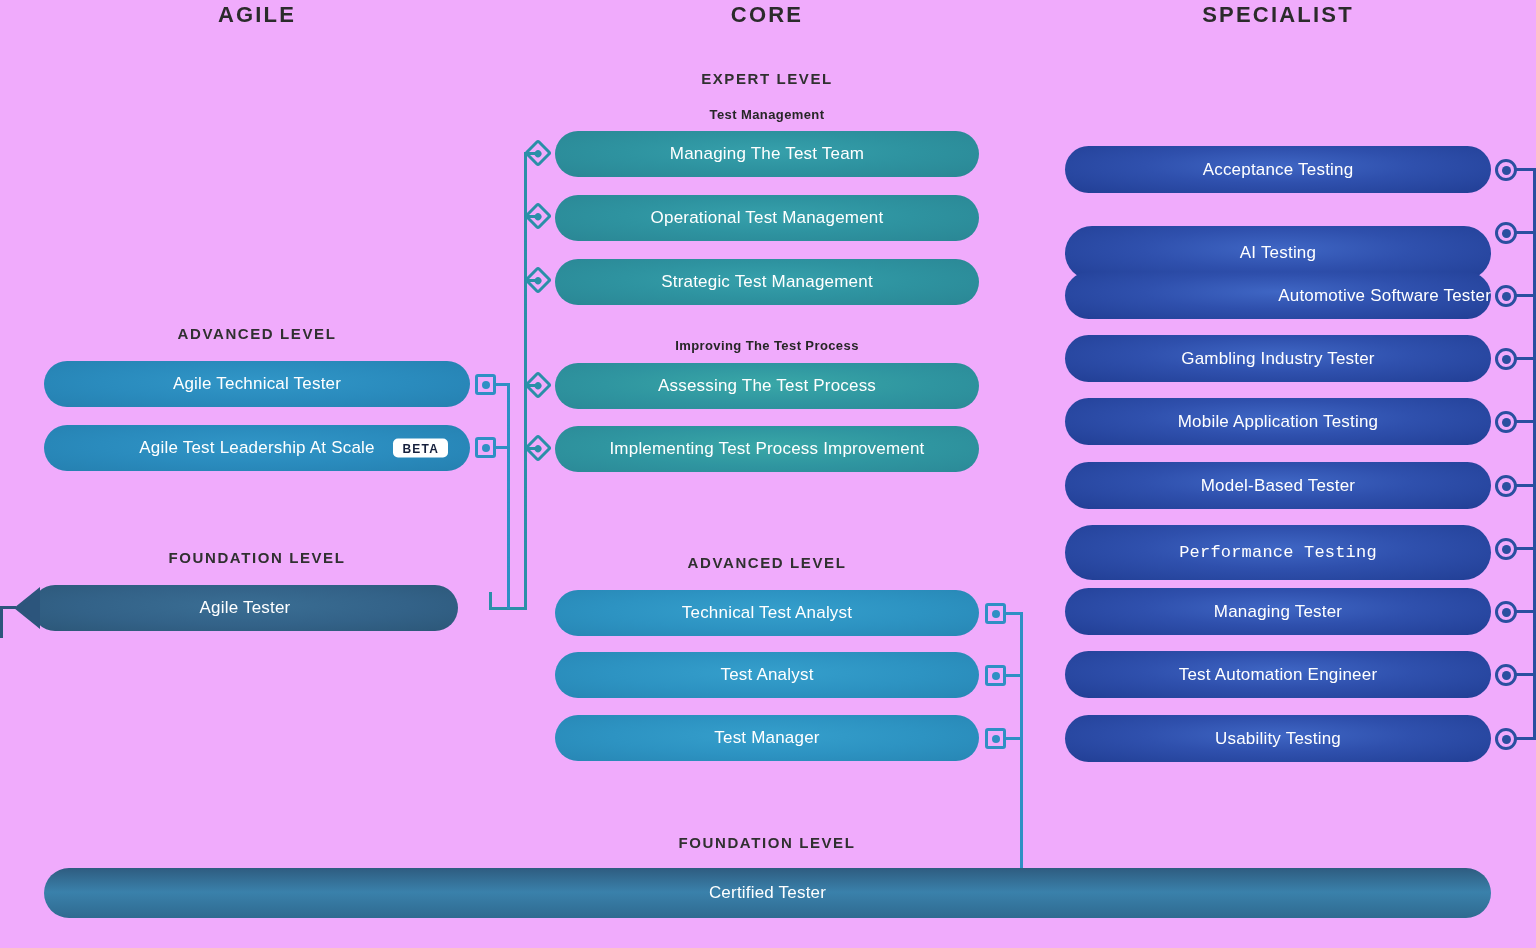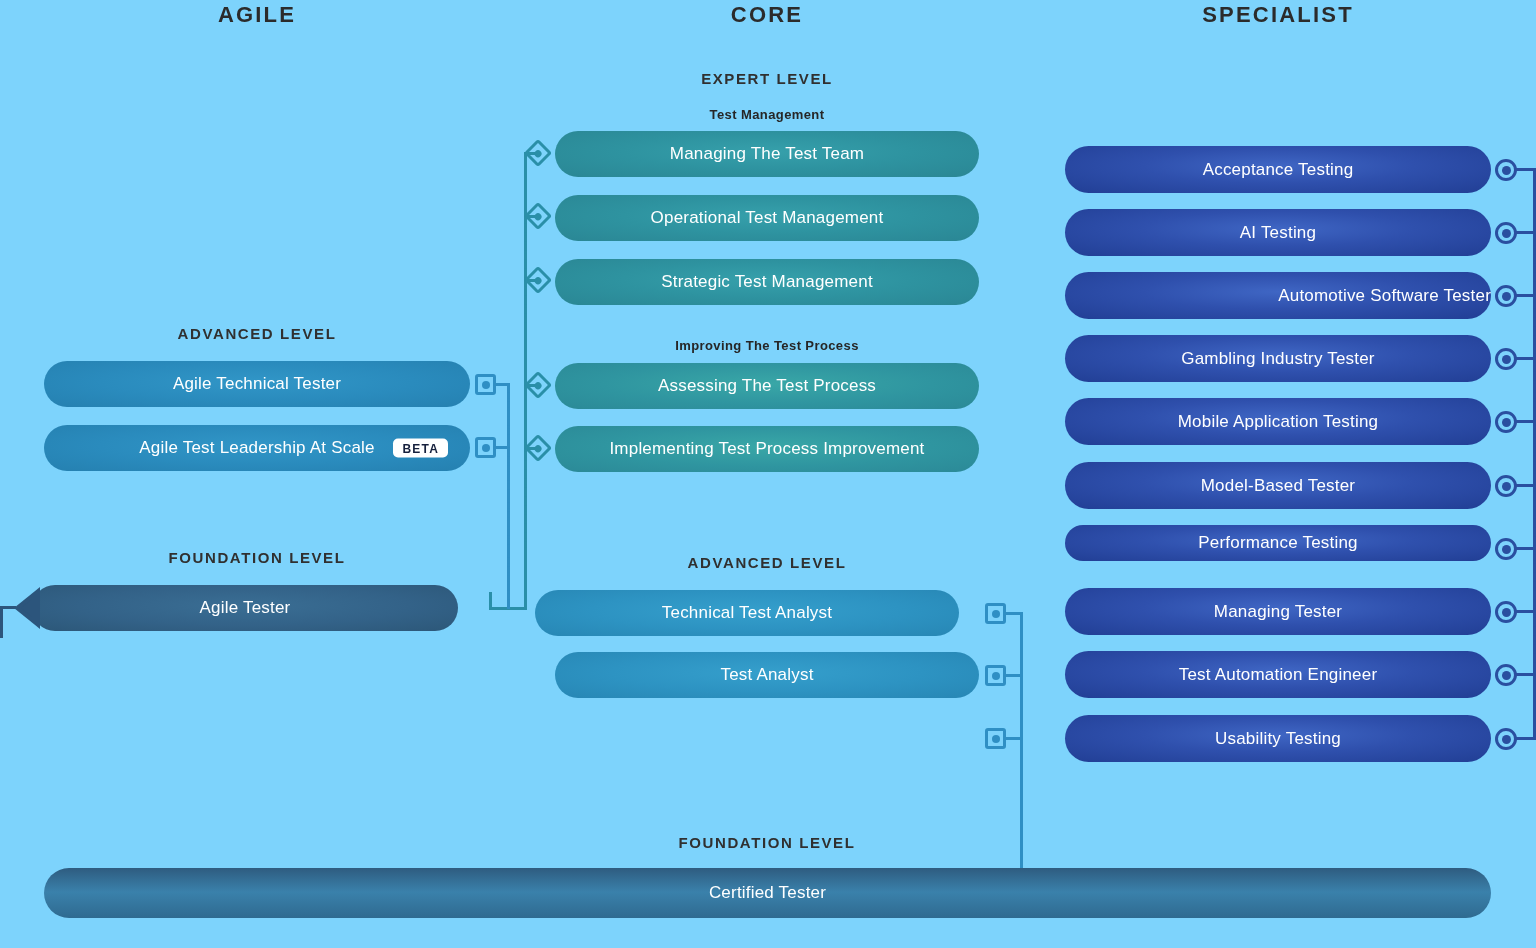--- a/index.html
+++ b/index.html
@@ -3,21 +3,21 @@
 <meta charset="utf-8">
 <title>ISTQB Certification Scheme</title>
 <style>
   * { box-sizing: border-box; margin: 0; padding: 0; }
   html, body {
     width: 1536px; height: 948px;
     background: #000000;
     font-family: "Liberation Sans", sans-serif;
     overflow: hidden;
   }
-  #stage { position: relative; width: 1536px; height: 948px; background:#7dd3fc; }
+  #stage { position: relative; width: 1536px; height: 948px; background:#f0abfc; }
 
   
   .col-head {
     position: absolute; top: 2px;
     font-size: 22px; font-weight: 700; letter-spacing: 2.2px;
     color: #2b2b2b; text-align: center; white-space: nowrap;
   }
   .level-label {
     position: absolute;
     font-size: 15px; font-weight: 700; letter-spacing: 1.6px;
@@ -201,60 +201,63 @@
     <span>Agile Tester</span>
   </div>
 
   <div class="arrow-left" style="left:14px;top:587px;"></div>
   <div class="arrow-inner" style="left:21px;top:599px;"></div>
   <div class="hline c-navy" style="left:0px;top:606px;width:16px;"></div>
   <div class="vline c-navy" style="left:0px;top:606px;height:32px;"></div>
 
   <div class="level-label" style="left:567px;top:554px;width:400px;">ADVANCED LEVEL</div>
 
-  <div class="pill pill-blue-light" style="left:535px;top:590px;width:424px;height:46px;">
+  <div class="pill pill-blue-light" style="left:555px;top:590px;width:424px;height:46px;">
     <span>Technical Test Analyst</span>
   </div>
   <div class="pill pill-blue-light" style="left:555px;top:652px;width:424px;height:46px;">
     <span>Test Analyst</span>
   </div>
+  <div class="pill pill-blue-light" style="left:555px;top:715px;width:424px;height:46px;">
+    <span>Test Manager</span>
+  </div>
 
   <div class="sq-node" style="left:985px;top:603px;">
       <i></i>
     </div>
   <div class="hline c-blue" style="left:1005px;top:612px;width:17px;"></div>
   <div class="sq-node" style="left:985px;top:665px;">
       <i></i>
     </div>
   <div class="hline c-blue" style="left:1005px;top:674px;width:17px;"></div>
   <div class="sq-node" style="left:985px;top:728px;">
       <i></i>
     </div>
   <div class="hline c-blue" style="left:1005px;top:737px;width:17px;"></div>
   <div class="vline-dash c-blue" style="left:1020px;top:612px;height:258px;"></div>
 
   <div class="pill pill-royal" style="left:1065px;top:146px;width:426px;height:47px;">
     <span>Acceptance Testing</span>
   </div>
-  <div class="pill pill-royal" style="left:1065px;top:209px;width:426px;height:47px;">
+  <div class="pill pill-royal" style="left:1065px;top:226px;width:426px;height:54px;">
     <span>AI Testing</span>
   </div>
   <div class="pill pill-royal" style="left:1065px;top:272px;width:426px;height:47px;justify-content:flex-end;">
     <span>Automotive Software Tester</span>
   </div>
   <div class="pill pill-royal" style="left:1065px;top:335px;width:426px;height:47px;">
     <span>Gambling Industry Tester</span>
   </div>
   <div class="pill pill-royal" style="left:1065px;top:398px;width:426px;height:47px;">
     <span>Mobile Application Testing</span>
   </div>
   <div class="pill pill-royal" style="left:1065px;top:462px;width:426px;height:47px;">
     <span>Model-Based Tester</span>
   </div>
-  <div class="pill pill-royal" style="left:1065px;top:525px;width:426px;height:36px;">
+  <div class="pill pill-royal" style="left:1065px;top:525px;width:426px;height:55px;font-family:Liberation Mono, monospace;">
     <span>Performance Testing</span>
   </div>
   <div class="pill pill-royal" style="left:1065px;top:588px;width:426px;height:47px;">
     <span>Managing Tester</span>
   </div>
   <div class="pill pill-royal" style="left:1065px;top:651px;width:426px;height:47px;">
     <span>Test Automation Engineer</span>
   </div>
   <div class="pill pill-royal" style="left:1065px;top:715px;width:426px;height:47px;">
     <span>Usability Testing</span>

